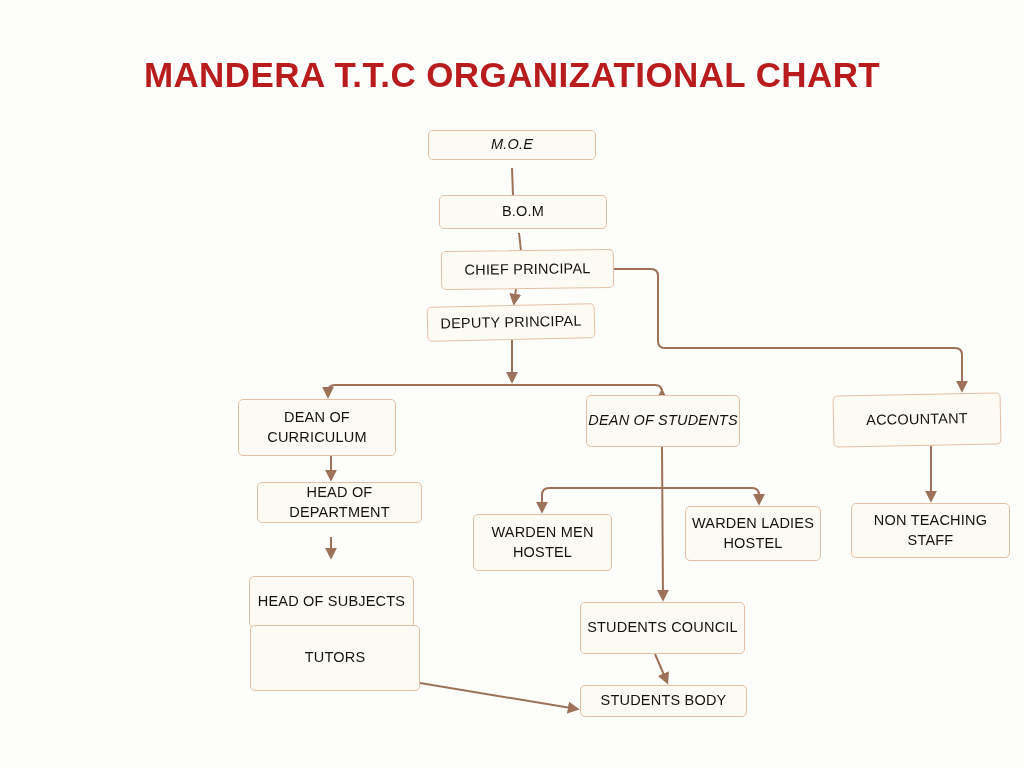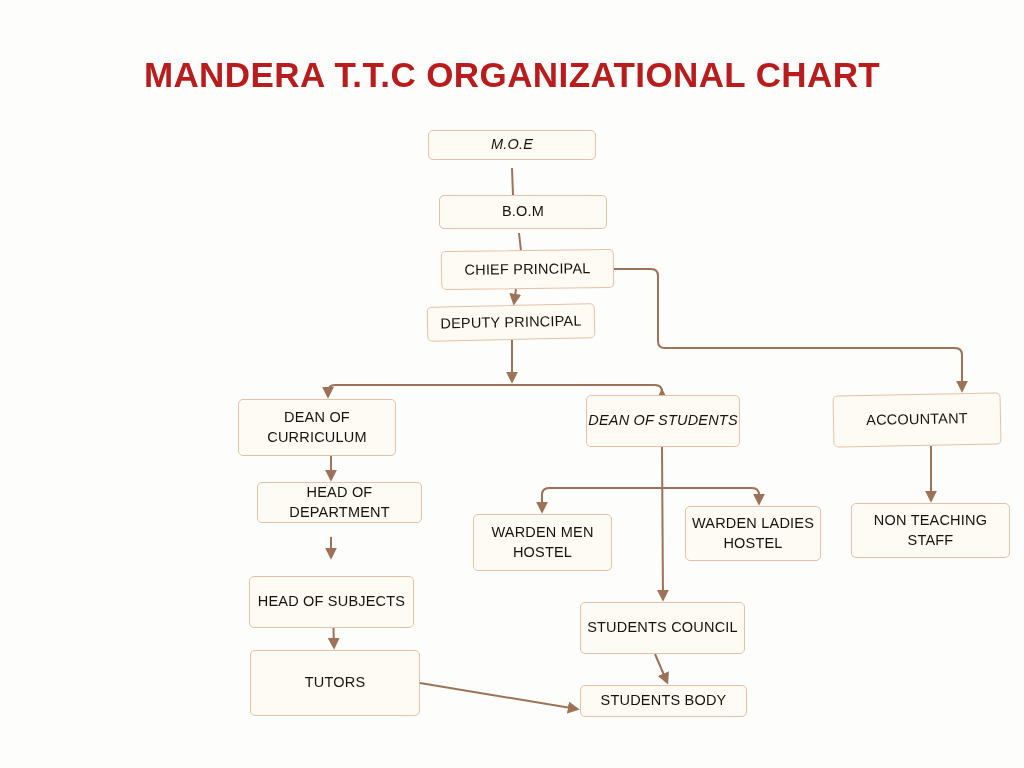--- a/index.html
+++ b/index.html
@@ -118,16 +118,16 @@
   <div class="node" style="left:833px; top:394px; width:168px; height:52px; transform:rotate(-1.1deg);">ACCOUNTANT</div>
 
   <div class="node" style="left:249px; top:482px; width:165px; height:41px;margin-left:8px;">HEAD OF DEPARTMENT</div>
   <div class="node" style="left:473px; top:514px; width:139px; height:57px;text-align:center;">WARDEN MEN HOSTEL</div>
   <div class="node" style="left:685px; top:506px; width:136px; height:55px;">WARDEN LADIES HOSTEL</div>
   <div class="node" style="left:851px; top:503px; width:159px; height:55px;">NON TEACHING STAFF</div>
 
   <div class="node" style="left:249px; top:560px; width:165px; height:52px;margin-top:16px;">HEAD OF SUBJECTS</div>
   <div class="node" style="left:580px; top:602px; width:165px; height:52px;">STUDENTS COUNCIL</div>
 
-  <div class="node" style="left:250px; top:650px; width:170px; height:66px;">TUTORS</div>
+  <div class="node" style="left:250px; top:625px; width:170px; height:66px;">TUTORS</div>
   <div class="node" style="left:580px; top:685px; width:167px; height:32px;">STUDENTS BODY</div>
 
 </div>
 
 </body></html>

